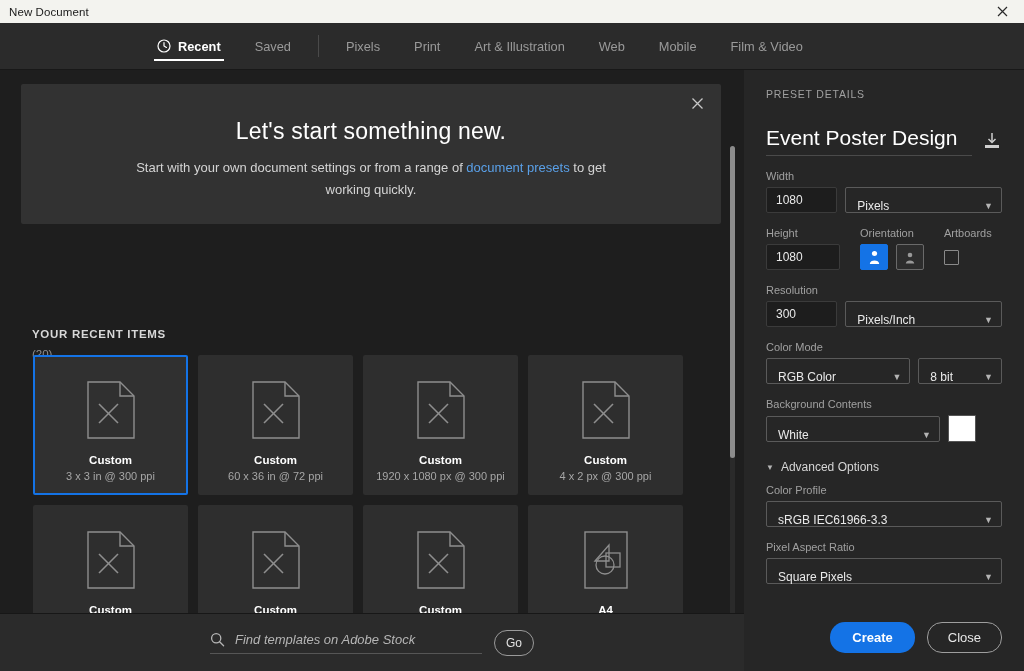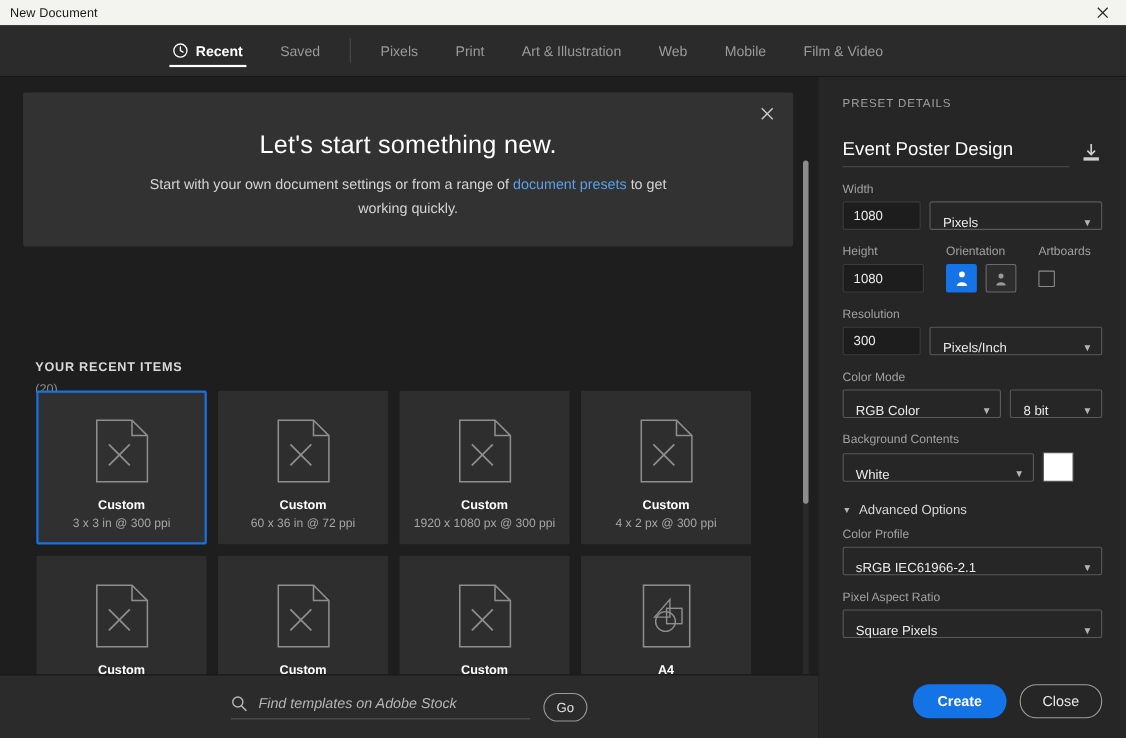--- a/index.html
+++ b/index.html
@@ -129,21 +129,21 @@
   
   .right-pane {
     position: absolute; top: 70px; right: 0; width: 280px; height: 601px;
     background: #262626; padding: 18px 22px 0 22px;
   }
   .preset-label {
     color: #a0a0a0; font-size: 10.5px; letter-spacing: .8px; margin-bottom: 26px;
   }
   .preset-name-row { display: flex; align-items: center; justify-content: space-between; }
   .preset-name {
-    color: #ffffff; font-size: 17px; flex: 1;
+    color: #ffffff; font-size: 21px; flex: 1;
     border-bottom: 1px solid #4a4a4a; padding-bottom: 5px;
   }
   .save-icon { margin-left: 10px; width: 20px; height: 20px; cursor: pointer; }
 
   .field-label { color: #a0a0a0; font-size: 11px; margin: 14px 0 5px 0; }
   .row { display: flex; align-items: center; gap: 8px; }
   .input-box {
     background: #1d1d1d; border: 1px solid #3b3b3b; border-radius: 2px;
     height: 26px; color: #eaeaea; font-size: 12px;
     display: flex; align-items: center; padding: 0 9px; cursor: text;
@@ -477,21 +477,21 @@
       <div class="swatch"></div>
     </div>
 
     <div class="adv-toggle">
       <span class="chev" style="font-size:8px;margin:0">▼</span>
       <span>Advanced Options</span>
     </div>
 
     <div class="field-label" style="margin-top:10px">Color Profile</div>
     <div class="select-box" style="width:236px">
-      <span>sRGB IEC61966-2.1</span>
+      <span>sRGB IEC61966-3.3</span>
       <span class="chev">▼</span>
     </div>
 
     <div class="field-label">Pixel Aspect Ratio</div>
     <div class="select-box" style="width:236px">
       <span>Square Pixels</span>
       <span class="chev">▼</span>
     </div>
 
     <div class="actions">

